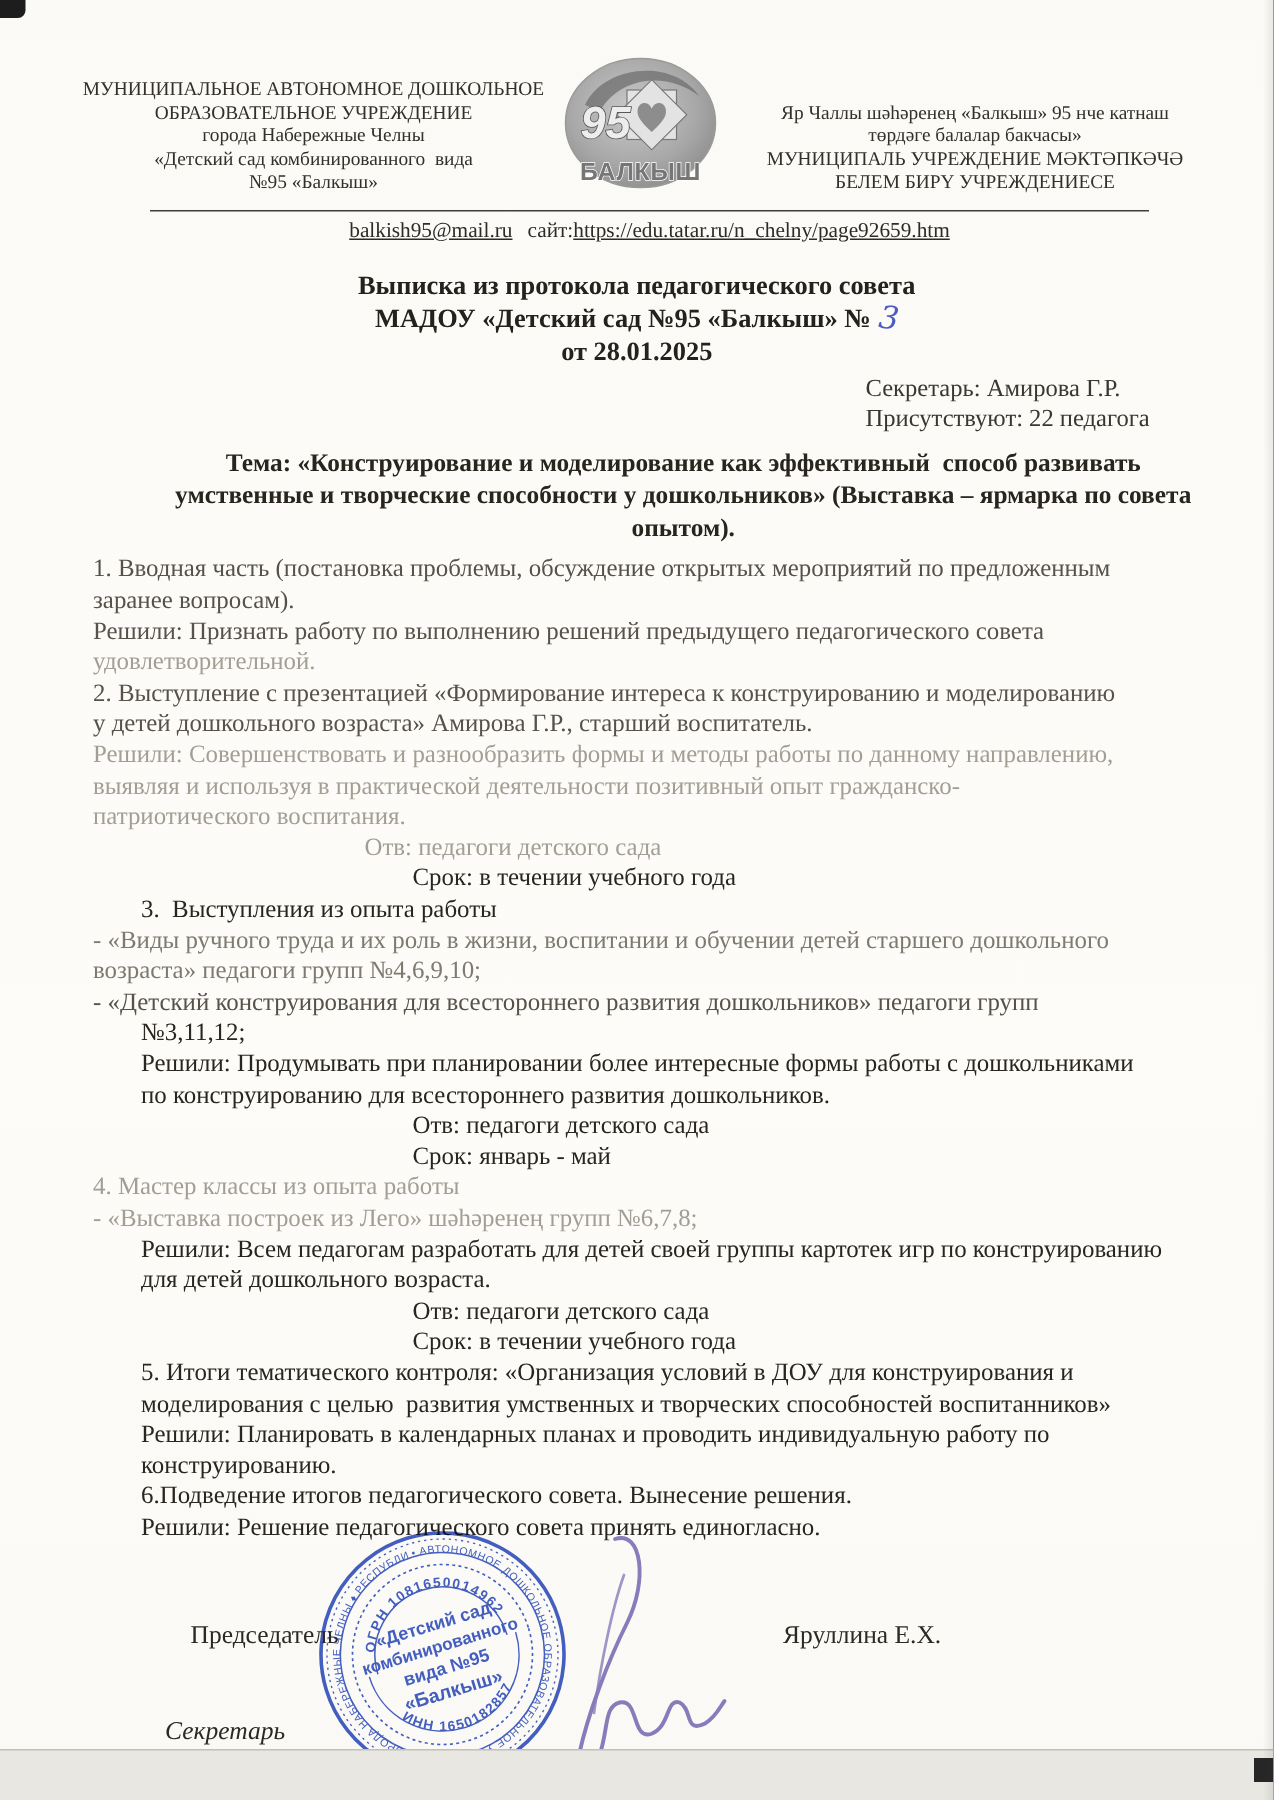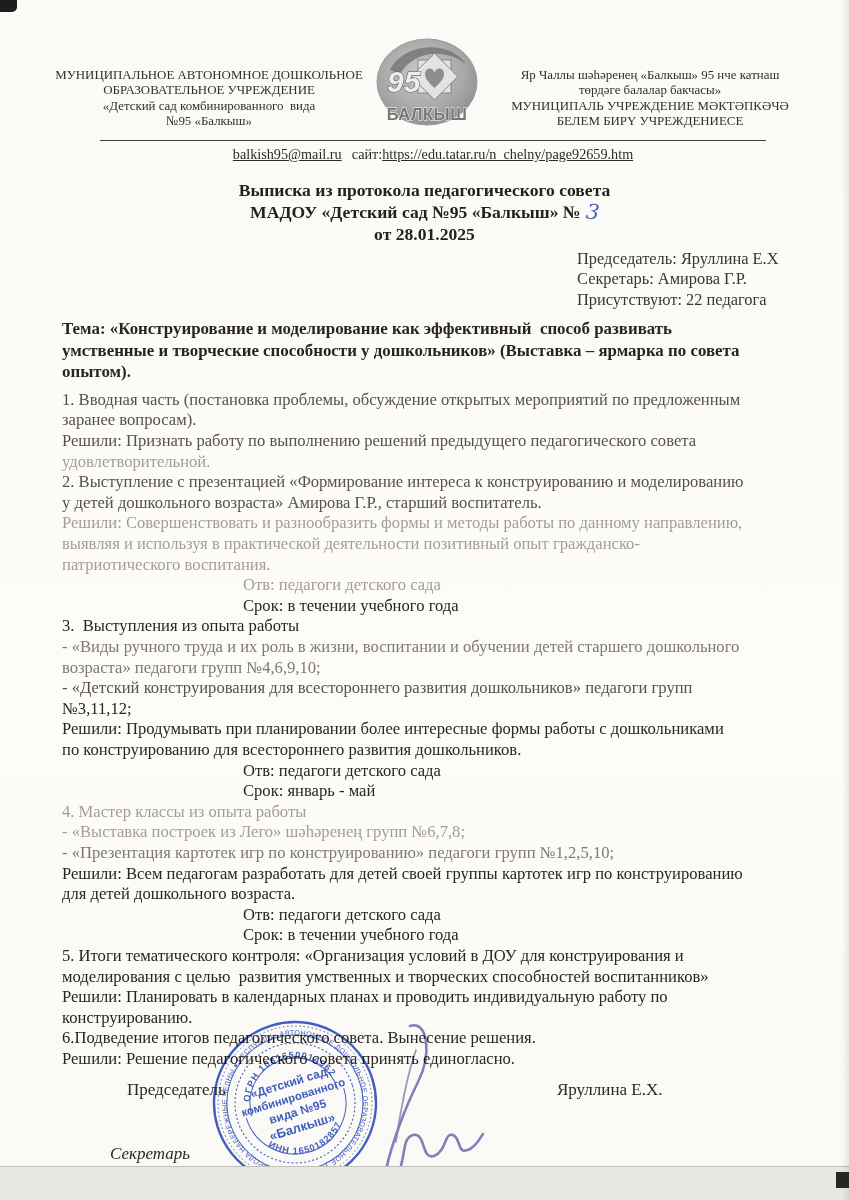--- a/index.html
+++ b/index.html
@@ -24,52 +24,53 @@
   .u { text-decoration:underline; }
   .contact-line .gap { display:inline-block; width:10px; }
 
   .title-block { text-align:center; font-weight:bold; font-size:17.6px; line-height:21.8px; margin-top:15px; color:#24221d; }
   .hw-number { font-family:"DejaVu Serif", serif; font-style:italic; font-weight:400;
     color:#4a5ec0; font-size:21px; display:inline-block; transform:rotate(7deg) translateY(1px); margin-left:5px; }
 
   .officials { margin:3px 0 0 577px; font-size:16.4px; line-height:20.4px; color:#3a372f; white-space:nowrap; }
 
   .tema { margin:8px 0 0 62px; font-weight:bold; font-size:16.9px; line-height:21.6px; color:#28251e; }
-  .tema div { white-space:nowrap; }
+  .tema div { white-space:nowrap;text-align:center; }
 
   .bodylines { margin:7px 0 0 62px; font-size:16.6px; line-height:20.6px; }
   .line { white-space:nowrap; }
   .ind  { padding-left:181px; }
-  .t-dark  { color:#29261f; }
+  .t-dark  { color:#29261f;margin-left:32px; }
   .t-mid   { color:#56524a; }
   .t-soft  { color:#7e7a70; }
   .t-light { color:#a39e94; }
 
   .sign-area { position:absolute; left:0; top:1018px; width:849px; height:182px; font-size:17px; color:#2c2923; }
   .sig-chair-label { position:absolute; left:127px; top:62px; }
-  .sig-chair-name  { position:absolute; left:522px; top:62px;margin-left:35px; }
+  .sig-chair-name  { position:absolute; left:522px; top:62px; }
   .sig-sec-label   { position:absolute; left:110px; top:126px;font-style:italic; }
   .sig-sec-name    { position:absolute; left:522px; top:132px;margin-top:12px; }
   .stamp     { position:absolute; left:210px; top:0px; mix-blend-mode:multiply; opacity:.9; }
   .signature { position:absolute; left:336px; top:2px; mix-blend-mode:multiply; opacity:.92; }
 
   .bottom-strip { position:absolute; left:0; top:1166px; width:849px; height:34px;
     background:#e9e7e1; border-top:1px solid #c3c0ba; }
 </style>
 </head>
 <body>
 
 <div class="page">
 
   <div class="artifact-tl"></div>
 
   <header class="letterhead">
     <div class="org org-left">
       <div>МУНИЦИПАЛЬНОЕ АВТОНОМНОЕ ДОШКОЛЬНОЕ</div>
       <div>ОБРАЗОВАТЕЛЬНОЕ УЧРЕЖДЕНИЕ</div>
+      <div>города Набережные Челны</div>
       <div>«Детский сад комбинированного&nbsp; вида</div>
       <div>№95 «Балкыш»</div>
     </div>
     <div class="logo-wrap">
       <svg width="106" height="94" viewBox="0 0 106 94">
         <defs>
           <radialGradient id="lg" cx="45%" cy="40%" r="70%">
             <stop offset="0%" stop-color="#c9c9c9"></stop>
             <stop offset="60%" stop-color="#a8a8a8"></stop>
             <stop offset="100%" stop-color="#878787"></stop>
@@ -100,21 +101,20 @@
     </div>
   </div>
 
   <div class="title-block">
     <div>Выписка из протокола педагогического совета</div>
     <div><span>МАДОУ «Детский сад №95 «Балкыш» №</span><span class="hw-number">3</span></div>
     <div>от 28.01.2025</div>
   </div>
 
   <div class="officials">
-    <div>Председатель: Яруллина Е.Х</div>
     <div>Секретарь: Амирова Г.Р.</div>
     <div>Присутствуют: 22 педагога</div>
   </div>
 
   <div class="tema">
     <div>Тема: «Конструирование и моделирование как эффективный&nbsp; способ развивать</div>
     <div>умственные и творческие способности у дошкольников» (Выставка – ярмарка по совета</div>
     <div>опытом).</div>
   </div>
 
@@ -134,21 +134,20 @@
     <div class="line t-soft">- «Виды ручного труда и их роль в жизни, воспитании и обучении детей старшего дошкольного</div>
     <div class="line t-soft">возраста» педагоги групп №4,6,9,10;</div>
     <div class="line t-mid">- «Детский конструирования для всестороннего развития дошкольников» педагоги групп</div>
     <div class="line t-dark">№3,11,12;</div>
     <div class="line t-dark">Решили: Продумывать при планировании более интересные формы работы с дошкольниками</div>
     <div class="line t-dark">по конструированию для всестороннего развития дошкольников.</div>
     <div class="line t-dark ind">Отв: педагоги детского сада</div>
     <div class="line t-dark ind">Срок: январь - май</div>
     <div class="line t-light">4. Мастер классы из опыта работы</div>
     <div class="line t-light">- «Выставка построек из Лего» шәһәренең групп №6,7,8;</div>
-    <div class="line t-soft">- «Презентация картотек игр по конструированию» педагоги групп №1,2,5,10;</div>
     <div class="line t-dark">Решили: Всем педагогам разработать для детей своей группы картотек игр по конструированию</div>
     <div class="line t-dark">для детей дошкольного возраста.</div>
     <div class="line t-dark ind">Отв: педагоги детского сада</div>
     <div class="line t-dark ind">Срок: в течении учебного года</div>
     <div class="line t-dark">5. Итоги тематического контроля: «Организация условий в ДОУ для конструирования и</div>
     <div class="line t-dark">моделирования с целью&nbsp; развития умственных и творческих способностей воспитанников»</div>
     <div class="line t-dark">Решили: Планировать в календарных планах и проводить индивидуальную работу по</div>
     <div class="line t-dark">конструированию.</div>
     <div class="line t-dark">6.Подведение итогов педагогического совета. Вынесение решения.</div>
     <div class="line t-dark">Решили: Решение педагогического совета принять единогласно.</div>

